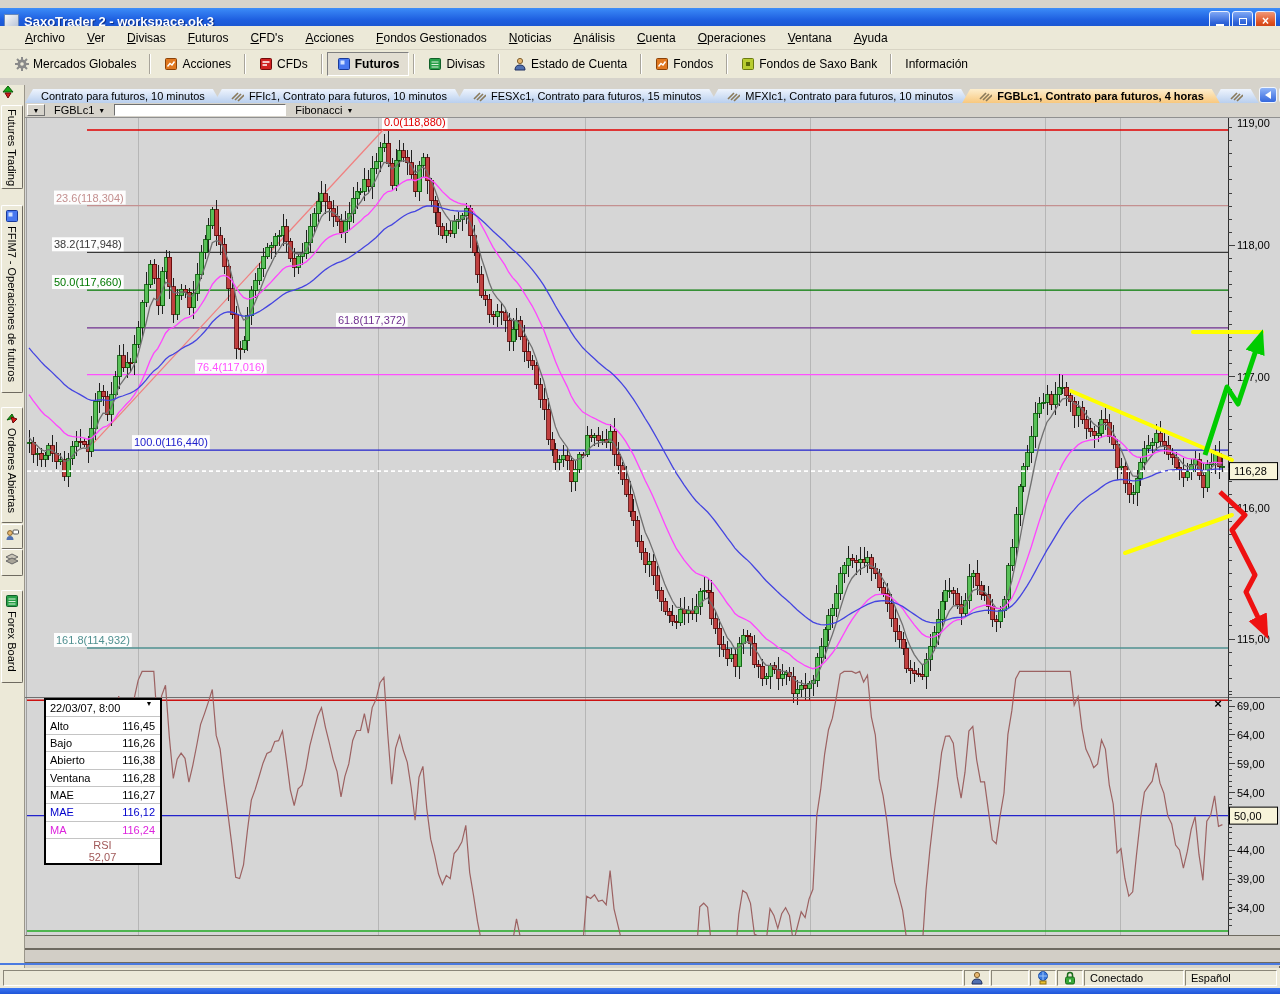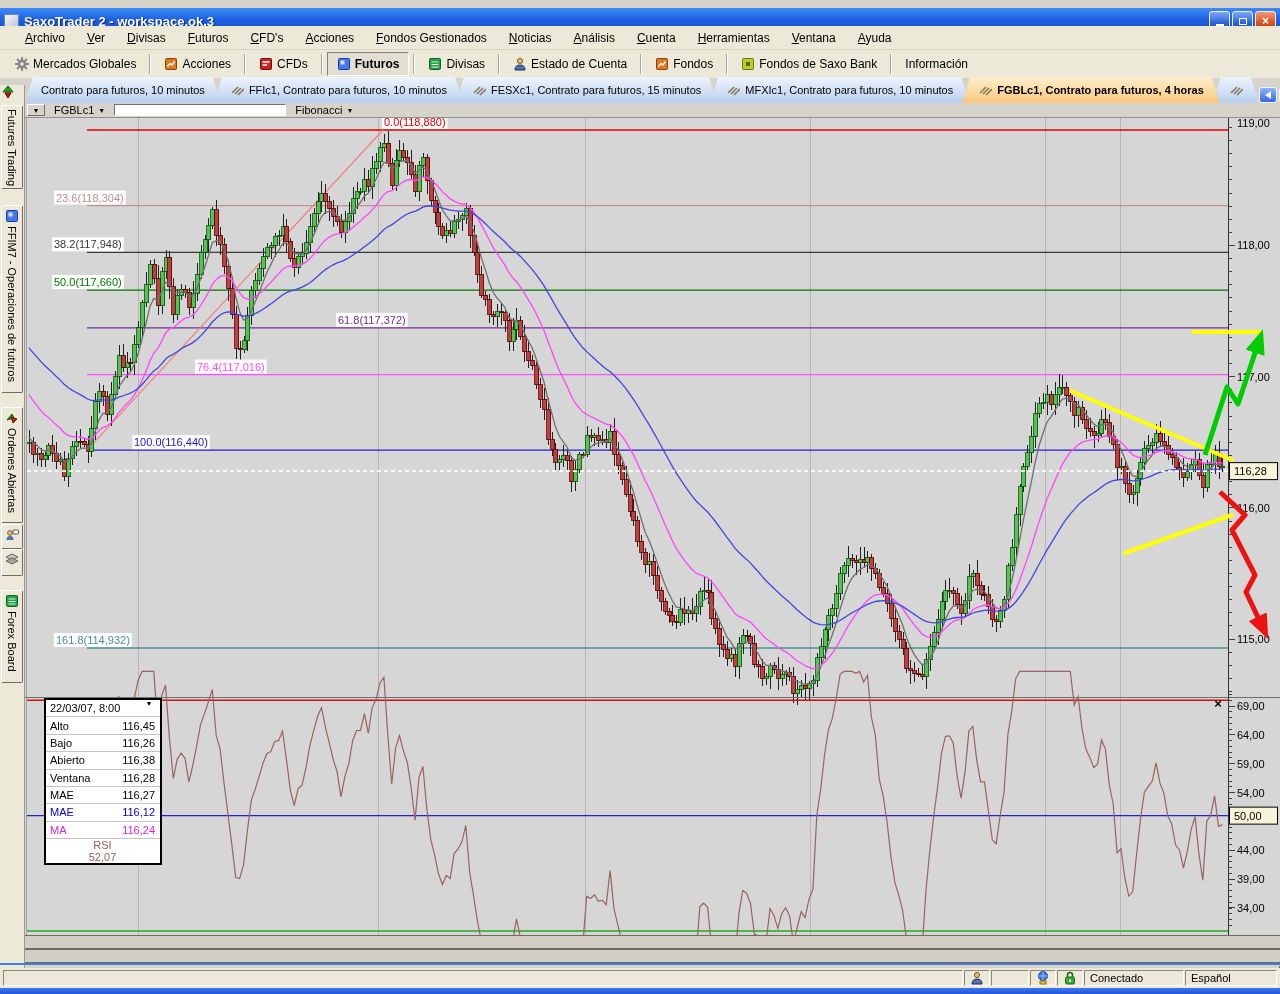--- a/index.html
+++ b/index.html
@@ -24,21 +24,21 @@
   .tbtn.active{font-weight:bold;border:1px solid #808080;border-right-color:#fff;border-bottom-color:#fff;background:#e2ded2;}
   .tsep{width:2px;height:20px;border-left:1px solid #a8a49a;border-right:1px solid #fff;margin:0 4px;}
   .ticon{display:inline-block;width:14px;height:14px;flex:0 0 auto;}
   
   .sidebar{position:absolute;left:0;top:85px;width:25px;height:883px;background:#ece9d8;border-right:1px solid #9a968a;}
   .side-abs{position:absolute;left:1px;width:22px;}
   .side-tab{border:1px solid;border-color:#fff #6e6a60 #6e6a60 #fff;background:#ece9d8;border-radius:2px;display:flex;flex-direction:column;align-items:center;padding-top:3px;gap:3px;}
   .vtext{writing-mode:vertical-rl;font-size:11px;color:#000;white-space:nowrap;}
   
   .tabbar{position:absolute;left:25px;top:85px;width:1255px;height:18px;display:flex;align-items:flex-end;background:#d6d3cb;}
-  .tab{height:26px;display:flex;align-items:center;gap:5px;padding:0 16px;font-size:11px;white-space:nowrap;background:linear-gradient(180deg,#eef4fd,#b9cfee);clip-path:polygon(8px 0,calc(100% - 8px) 0,100% 100%,0 100%);margin-left:-7px;color:#000;}
+  .tab{height:14px;display:flex;align-items:center;gap:5px;padding:0 16px;font-size:11px;white-space:nowrap;background:linear-gradient(180deg,#eef4fd,#b9cfee);clip-path:polygon(8px 0,calc(100% - 8px) 0,100% 100%,0 100%);margin-left:-7px;color:#000;}
   .tab:first-child{margin-left:0;}
   .tab.active{background:linear-gradient(180deg,#fdeecd,#f8c87e);font-weight:bold;z-index:3;}
   .tabscroll{margin-left:auto;display:flex;gap:2px;padding-right:2px;}
   .tsbtn{width:18px;height:16px;border:1px solid #f0f6ff;border-radius:3px;background:linear-gradient(180deg,#8fb4f8,#3568dd);display:flex;align-items:center;justify-content:center;}
   .arrow-l{width:0;height:0;border-style:solid;border-width:4px 6px 4px 0;border-color:transparent #fff transparent transparent;}
   
   .charttools{position:absolute;left:25px;top:103px;width:1255px;height:14px;background:#d6d3cb;display:flex;align-items:center;font-size:11px;}
   .ct-dropbtn{width:18px;height:12px;margin-left:2px;border:1px solid;border-color:#fff #707070 #707070 #fff;background:#d6d3cb;display:flex;align-items:center;justify-content:center;font-size:7px;}
   .ct-label{margin-left:9px;}
   .ct-arrow{font-size:7px;margin-left:4px;}
@@ -86,21 +86,21 @@
       <div class="menu-item">Archivo</div>
       <div class="menu-item">Ver</div>
       <div class="menu-item">Divisas</div>
       <div class="menu-item">Futuros</div>
       <div class="menu-item">CFD's</div>
       <div class="menu-item">Acciones</div>
       <div class="menu-item">Fondos Gestionados</div>
       <div class="menu-item">Noticias</div>
       <div class="menu-item">Análisis</div>
       <div class="menu-item">Cuenta</div>
-      <div class="menu-item">Herramientas</div>
+      <div class="menu-item">Operaciones</div>
       <div class="menu-item">Ventana</div>
       <div class="menu-item">Ayuda</div>
     </div>
 
   <div class="toolbar" id="toolbar">
       <div class="tbtn">
         <span class="ticon"><svg width="14" height="14" viewBox="0 0 14 14">
             <circle cx="7" cy="7" r="4.5" fill="#8a8a8a"></circle>
             <g stroke="#8a8a8a" stroke-width="2">
               <line x1="7" y1="0" x2="7" y2="14"></line>

